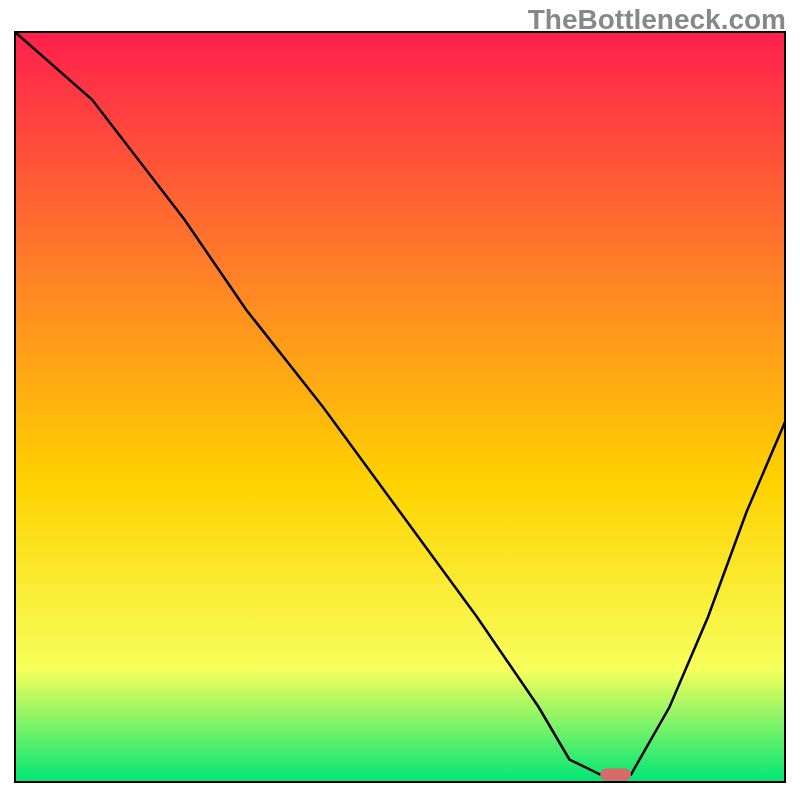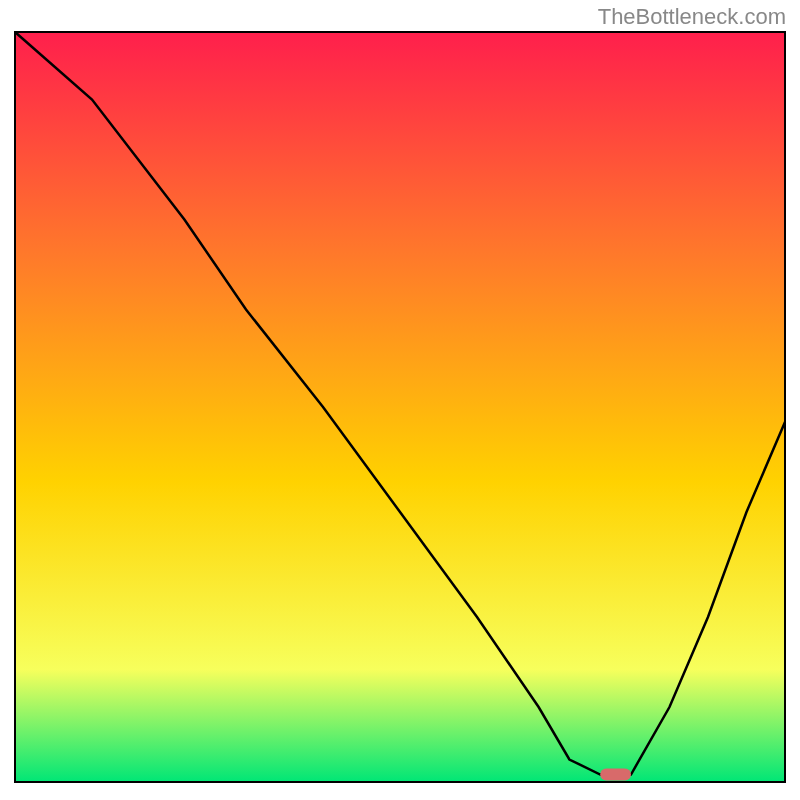--- a/index.html
+++ b/index.html
@@ -13,22 +13,22 @@
   .chart-container {
     position: relative;
     width: 800px;
     height: 800px;
   }
   .watermark {
     position: absolute;
     top: 4px;
     right: 14px;
     color: #888;
-    font-size: 22px;
-    font-weight: normal;
+    font-size: 28px;
+    font-weight: bold;
     z-index: 10;
   }
   svg.plot {
     position: absolute;
     top: 0;
     left: 0;
     width: 800px;
     height: 800px;
   }
 </style>

